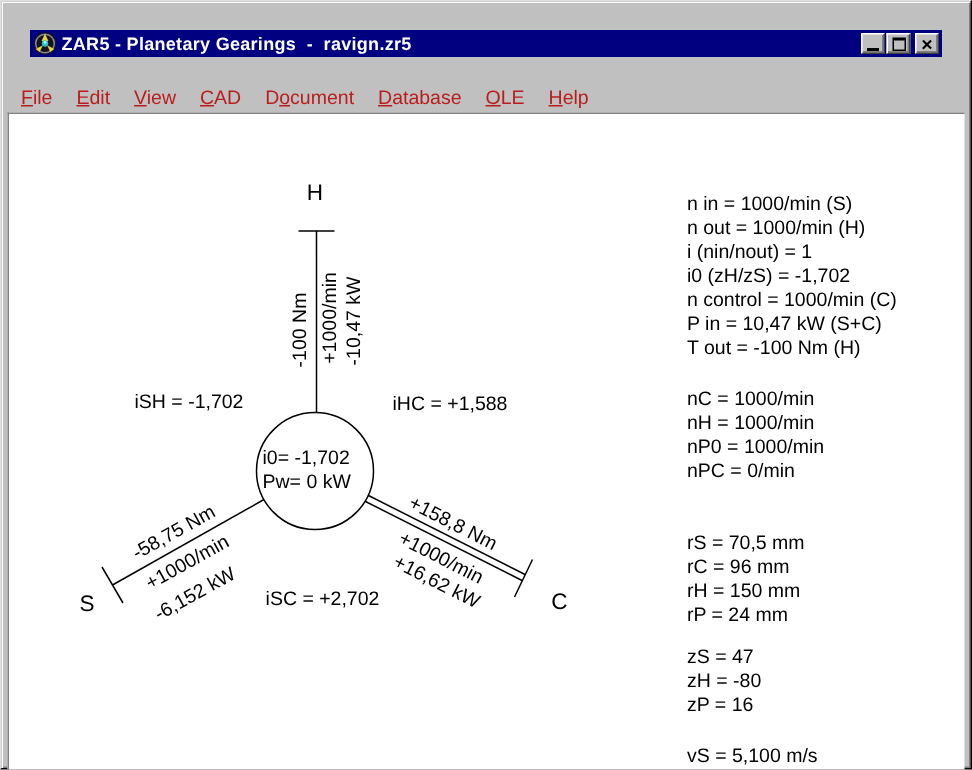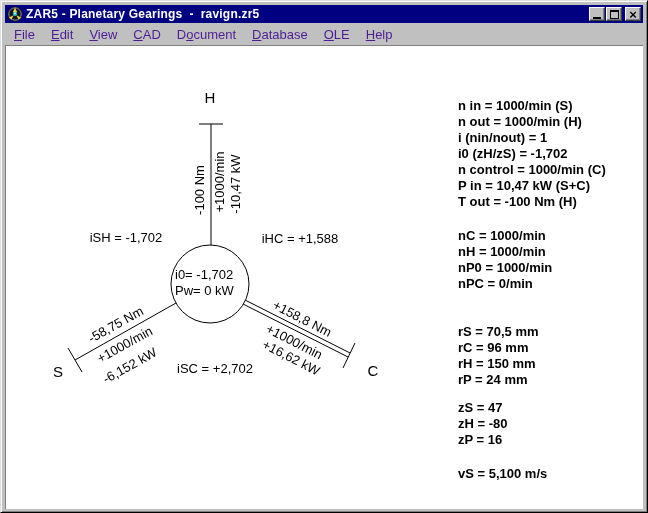--- a/index.html
+++ b/index.html
@@ -10,21 +10,21 @@
     position:relative; width:648px; height:513px;
     background:#c0c0c0;
     border-top:1px solid #dfdfdf; border-left:1px solid #dfdfdf;
     border-right:1px solid #000; border-bottom:1px solid #000;
     box-shadow: inset 1px 1px 0 #fff, inset -1px -1px 0 #808080;
     padding:3px;
   }
 
   .title-bar {
     height:18px; background:#000080; display:flex; align-items:center;
-    padding:0 2px; margin:1px; color:#fff;
+    padding:0 2px; margin:16px; color:#fff;
   }
   .title-bar .app-icon { width:16px; height:16px; margin-right:3px; flex:0 0 auto; }
   .title-text {
     font-size:12px; font-weight:bold; white-space:pre; flex:1 1 auto;
     overflow:hidden; letter-spacing:0.2px;
   }
   .win-btns { display:flex; gap:0; flex:0 0 auto; }
   .win-btn {
     width:16px; height:14px; background:#c0c0c0; position:relative;
     border-top:1px solid #fff; border-left:1px solid #fff;
@@ -33,39 +33,39 @@
     display:flex; align-items:center; justify-content:center;
     margin-left:1px;
   }
   .win-btn.close { margin-left:3px; }
   .glyph-min { display:block; width:8px; height:2px; background:#000; margin-top:7px; }
   .glyph-max { display:block; width:9px; height:9px; border:1px solid #000; border-top:2px solid #000; }
   .glyph-close { font-size:13px; font-weight:bold; color:#000; line-height:11px; }
 
   .menu-bar {
     height:21px; display:flex; align-items:center; background:#c0c0c0;
-    font-size:13px; color:#4c1d95; padding-left:1px; margin:0 1px;
+    font-size:13px; color:#b91c1c; padding-left:1px; margin:0 1px;
   }
   .menu-item { padding:2px 8px; cursor:default; }
 
   .client {
     position:relative; background:#fff;
     height:464px; margin:0 1px;
     border-top:1px solid #808080; border-left:1px solid #808080;
     overflow:hidden;
   }
 
   .diagram-svg { position:absolute; left:0; top:0; }
   .diagram-svg text {
     font-family:"Liberation Sans", sans-serif; font-size:13px; fill:#000;
   }
   .diagram-svg text.node-letter { font-size:15px; }
 
   .results { position:absolute; left:452px; top:0; width:190px; color:#000; }
-  .res-block { position:absolute; left:0;font-weight:bold; }
+  .res-block { position:absolute; left:0; }
   .res-line { font-size:13px; line-height:16px; white-space:nowrap; }
 </style>
 </head>
 <body>
 
 <div class="window">
 
   <div class="title-bar">
     <svg class="app-icon" viewBox="0 0 16 16">
       <circle cx="8" cy="8" r="7.5" fill="#14141e"></circle>

